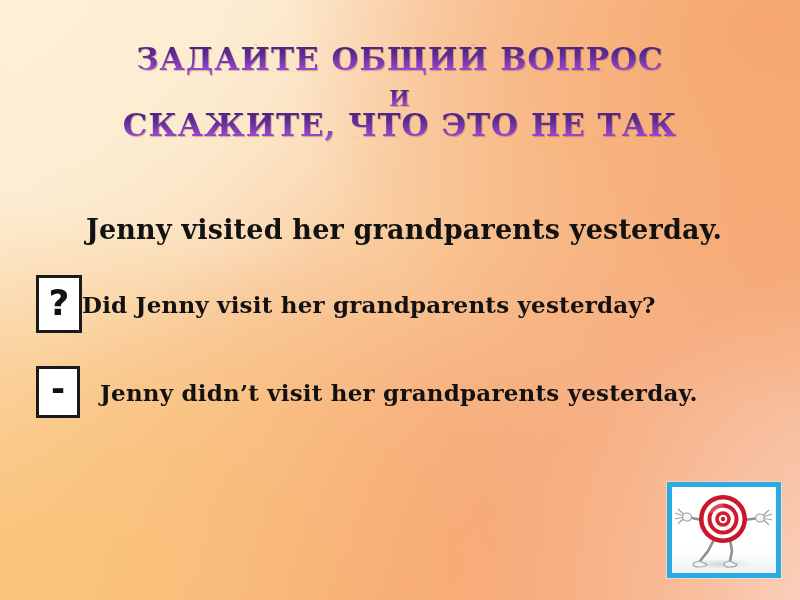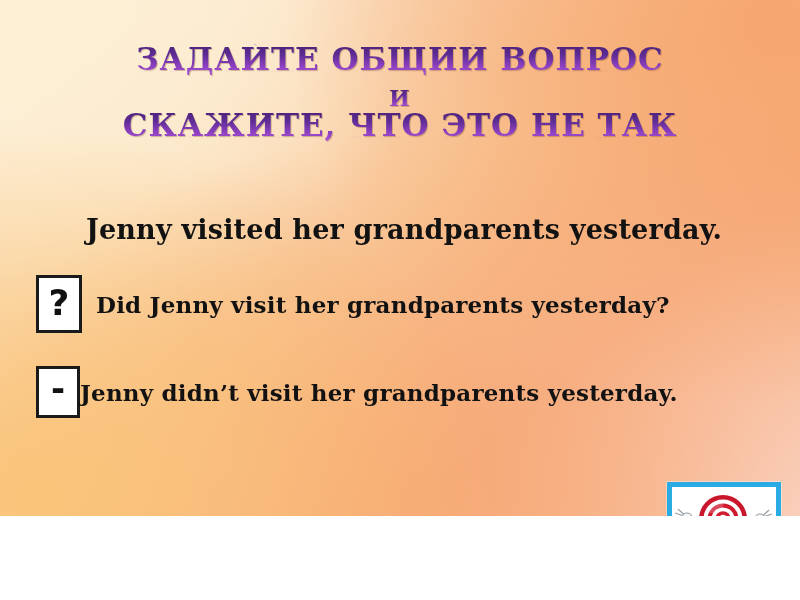--- a/index.html
+++ b/index.html
@@ -9,21 +9,21 @@
   body {
     width: 800px;
     height: 600px;
     overflow: hidden;
     font-family: "Liberation Serif", serif;
   }
 
   #slide {
     position: relative;
     width: 800px;
-    height: 516px;
+    height: 600px;
     overflow: hidden;
     
     background:
       radial-gradient(ellipse 780px 620px at 96% 4%,  rgba(246,165,110,0.95) 0%, rgba(246,165,110,0.55) 32%, rgba(246,165,110,0.0) 62%),
       radial-gradient(ellipse 700px 560px at 4% 96%,  rgba(250,196,120,0.95) 0%, rgba(250,196,120,0.50) 35%, rgba(250,196,120,0.0) 66%),
       radial-gradient(ellipse 620px 520px at 50% 98%, rgba(247,168,116,0.85) 0%, rgba(247,168,116,0.35) 45%, rgba(247,168,116,0.0) 72%),
       radial-gradient(ellipse 560px 520px at 100% 100%, rgba(250,216,205,0.85) 0%, rgba(250,216,205,0.25) 45%, rgba(250,216,205,0.0) 70%),
       radial-gradient(ellipse 600px 520px at 2% 2%,   rgba(253,240,212,1.0) 0%, rgba(253,240,212,0.55) 38%, rgba(253,240,212,0.0) 68%),
       linear-gradient(140deg, #fdf1e0 0%, #fbe3c7 22%, #f9cb9b 48%, #f6ab7c 72%, #f7b487 100%);
   }
@@ -127,22 +127,22 @@
     padding-bottom: 8px;
   }
 
   .row-text {
     font-family: "DejaVu Serif", "Liberation Serif", serif;
     font-weight: bold;
     color: #121212;
     white-space: nowrap;
     letter-spacing: 0.2px;
   }
-  #question-text { font-size: 23px; margin-left: 14px; }
-  #negative-text { font-size: 23px; }
+  #question-text { font-size: 23px; }
+  #negative-text { font-size: 23px; margin-left: 20px; }
 
   
   #target-frame {
     position: absolute;
     left: 667px;
     top: 482px;
     width: 114px;
     height: 96px;
     background: #ffffff;
     border: 5px solid #2aabe3;

